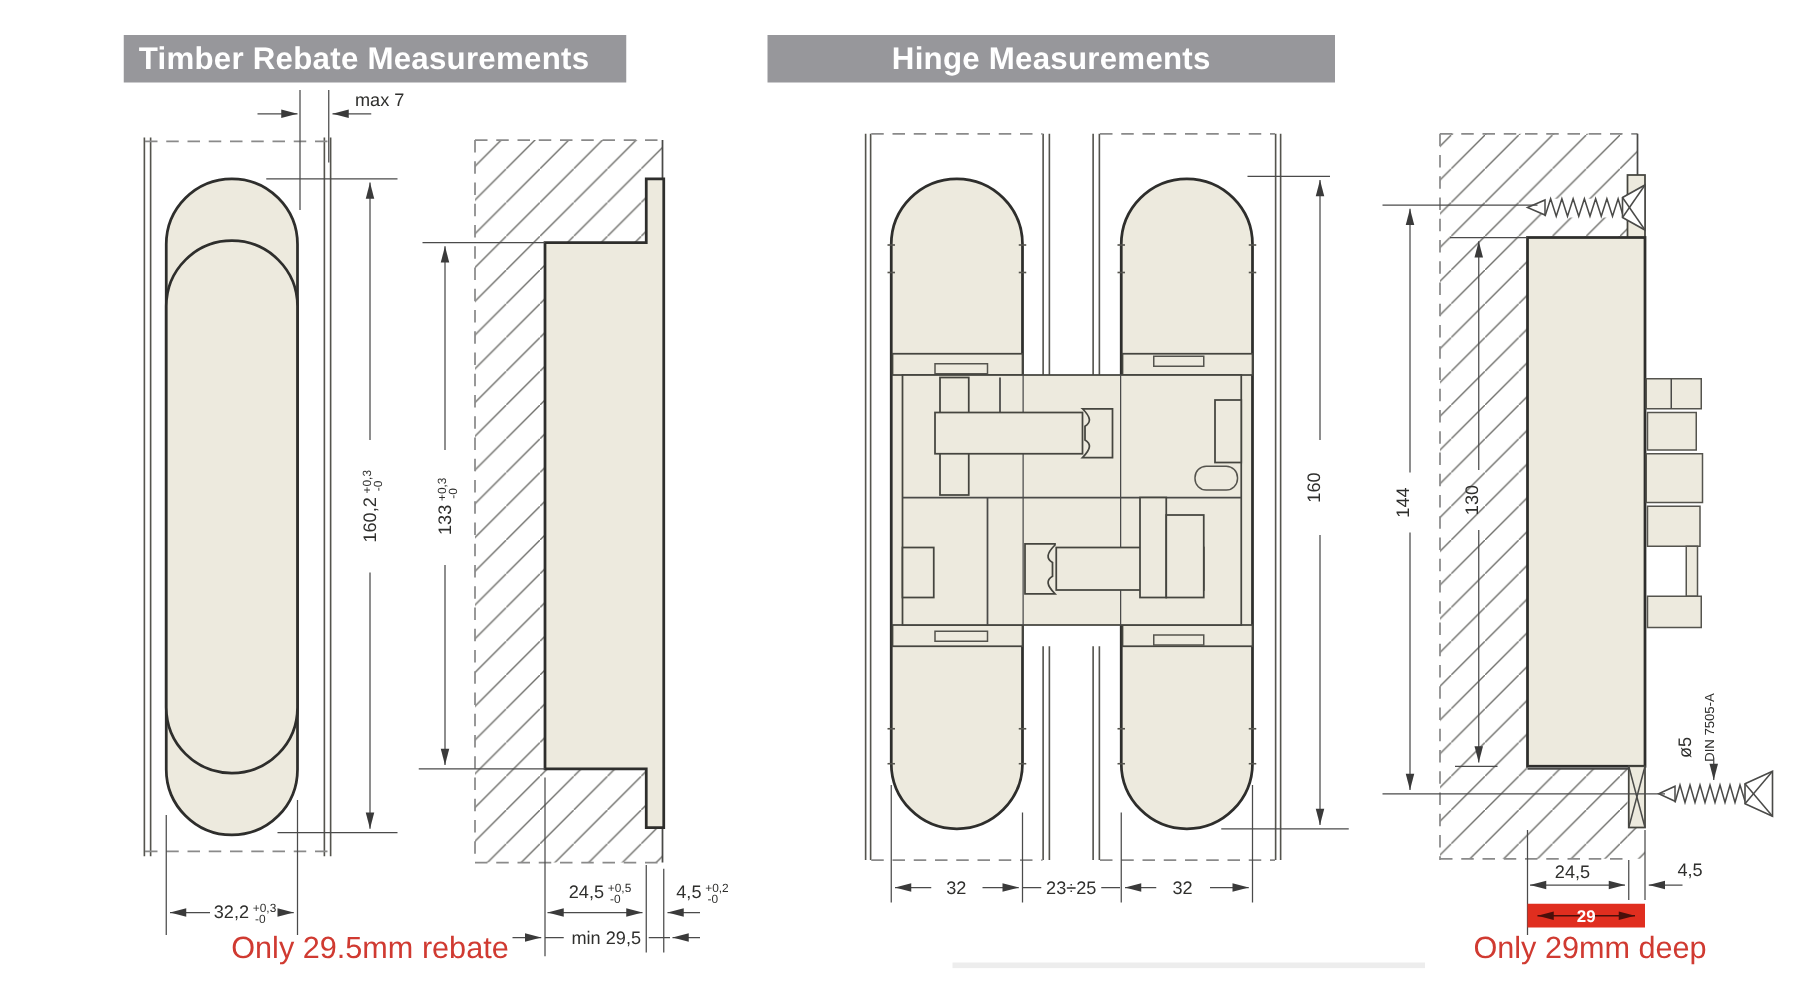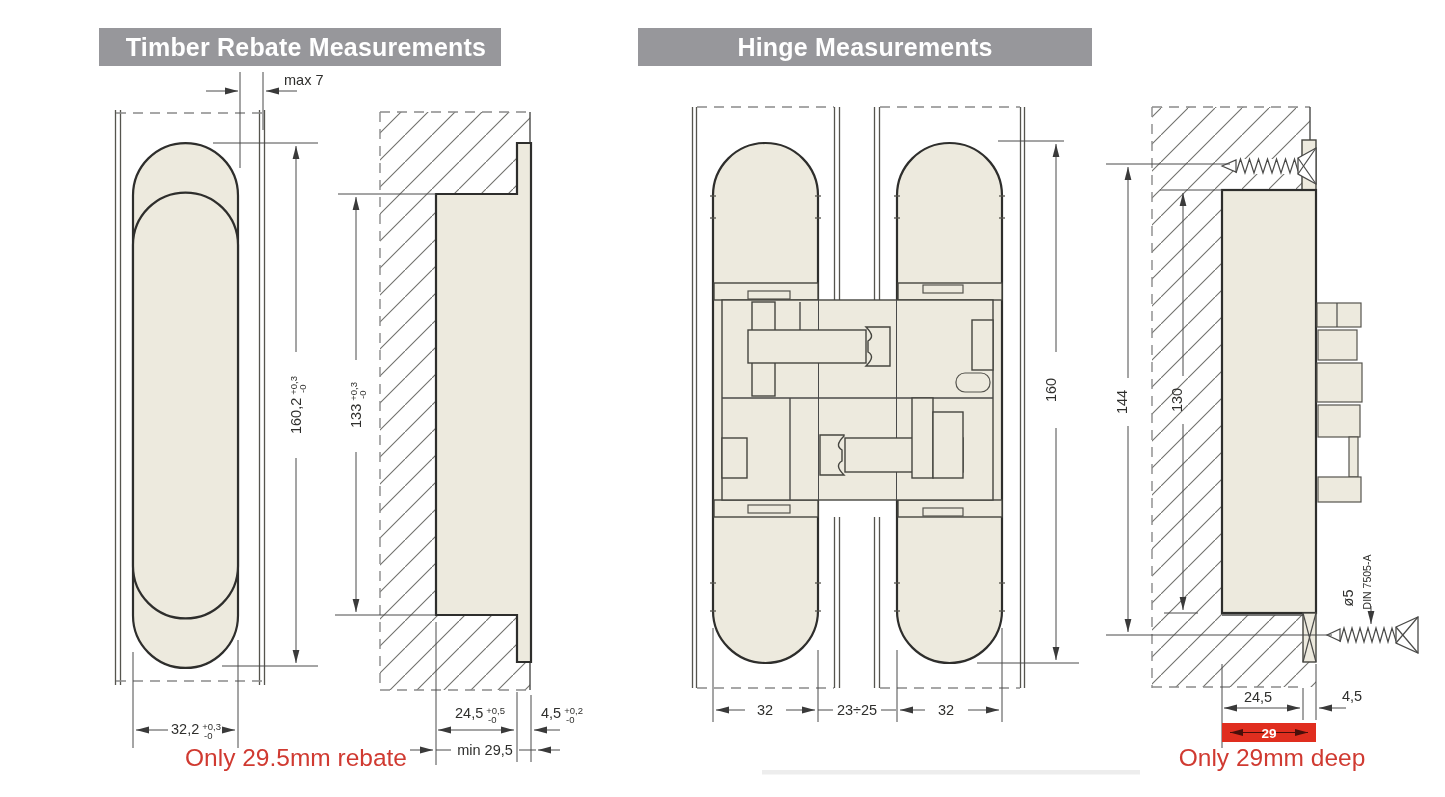--- a/index.html
+++ b/index.html
@@ -1,21 +1,21 @@
 <!DOCTYPE html>
 <html><head>
 <meta charset="utf-8">
 <style>
   html,body{margin:0;padding:0;background:#ffffff;}
   .stage{position:relative;width:1445px;height:797px;background:#fff;overflow:hidden;
          font-family:"Liberation Sans",sans-serif;}
   .hdr{position:absolute;top:28px;height:38px;background:#97979b;color:#ffffff;
        font-size:25px;font-weight:bold;line-height:38px;letter-spacing:.2px;}
-  #hdr1{left:99px;width:402px;padding-left:12px;box-sizing:border-box;text-align:center;}
-  #hdr2{left:614px;width:454px;text-align:center;margin-left:24px;}
+  #hdr1{left:99px;width:402px;padding-left:12px;box-sizing:border-box;text-align:left;}
+  #hdr2{left:614px;width:454px;text-align:center;}
   svg{position:absolute;left:0;top:0;}
   svg text{font-family:"Liberation Sans",sans-serif;fill:#2f2f2d;}
   .dim{font-size:14.5px;}
   .tol{font-size:9.5px;}
   .note{font-size:24.5px;fill:#d03a31;}
   .din{font-size:10.5px;}
   .boxnum{font-size:13.5px;font-weight:bold;fill:#ffffff;}
   .thin{stroke:#4a4a4a;stroke-width:1;fill:none;}
   .med{stroke:#4a4a48;stroke-width:1.4;fill:none;}
   .edge{stroke:#55544e;stroke-width:1.3;fill:none;}

